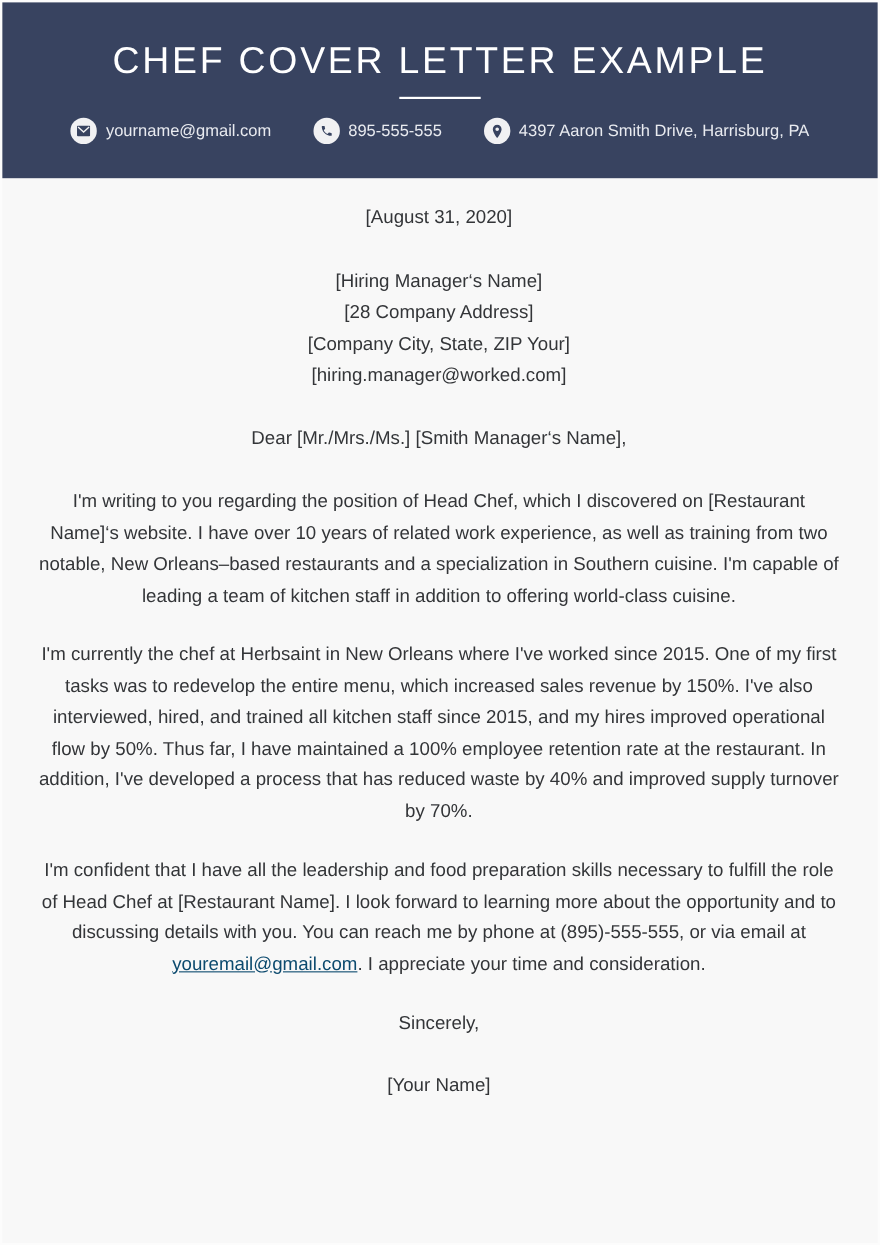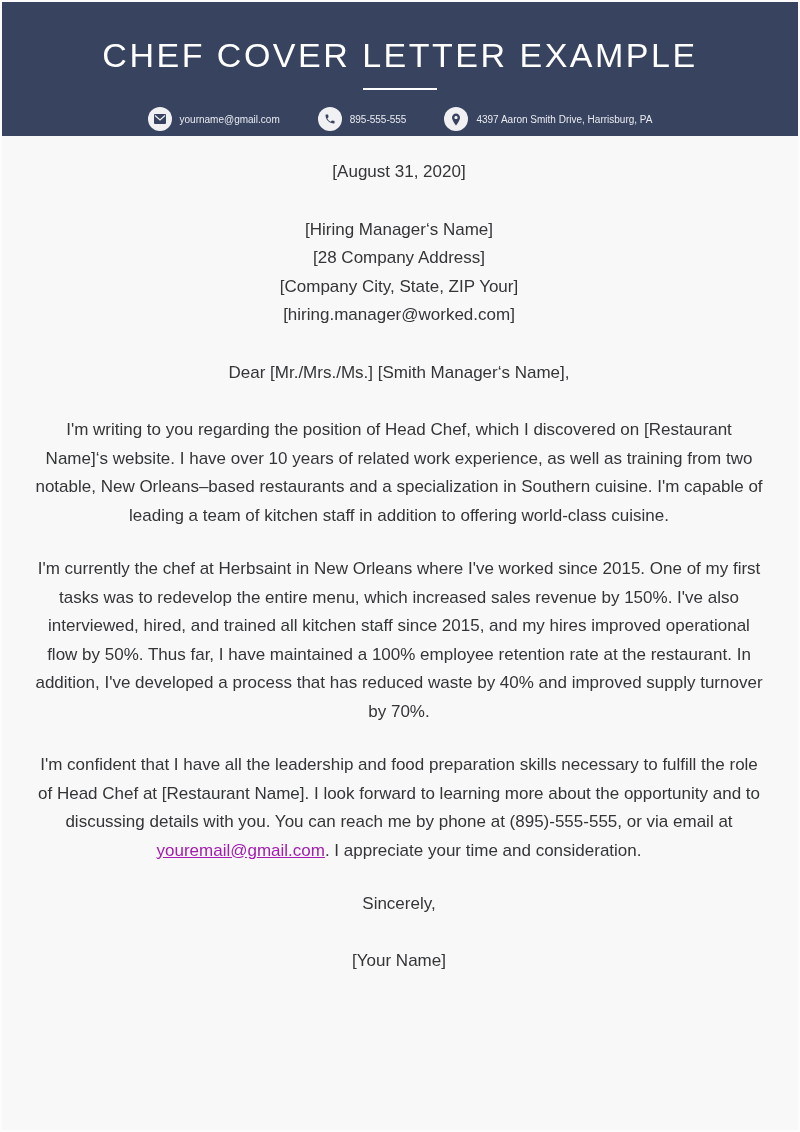--- a/index.html
+++ b/index.html
@@ -10,21 +10,21 @@
   }
   .page {
     width: 800px; height: 1132px;
     box-sizing: border-box;
     background: #f8f8f8;
     border: 2px solid #fcfcfc;
     overflow: hidden;
   }
   
   .header {
-    height: 134px;
+    height: 160px;
     background: #384360;
     display: flex;
     flex-direction: column;
     align-items: center;
     box-sizing: border-box;
   }
   .title {
     margin-top: 34px;
     font-size: 34px;
     font-weight: 400;
@@ -41,21 +41,21 @@
     display: flex;
     align-items: center;
     gap: 38px;
     margin-top: 17px;
   }
   .contact-item {
     display: flex;
     align-items: center;
     gap: 8px;
     color: #e9ebf0;
-    font-size: 10px;
+    font-size: 15px;
     white-space: nowrap;
   }
   .icon-circle {
     width: 24px; height: 24px;
     border-radius: 50%;
     background: #f1f1f3;
     display: flex;
     align-items: center;
     justify-content: center;
     flex: 0 0 auto;
@@ -67,21 +67,21 @@
     font-size: 17px;
     line-height: 28.5px;
     color: #333538;
     text-align: center;
   }
   .letter .block { margin: 0 0 29px 0; }
   .letter p { margin: 0 0 25px 0; }
   .salutation { margin-bottom: 29px; }
   .closing { margin-bottom: 28px; }
   .email-link {
-    color: #a21caf;
+    color: #0c4a6e;
     text-decoration: underline;
   }
 </style>
 </head>
 <body>
 
 <div class="page">
 
   <div class="header">
     <div class="title">CHEF COVER LETTER EXAMPLE</div>

